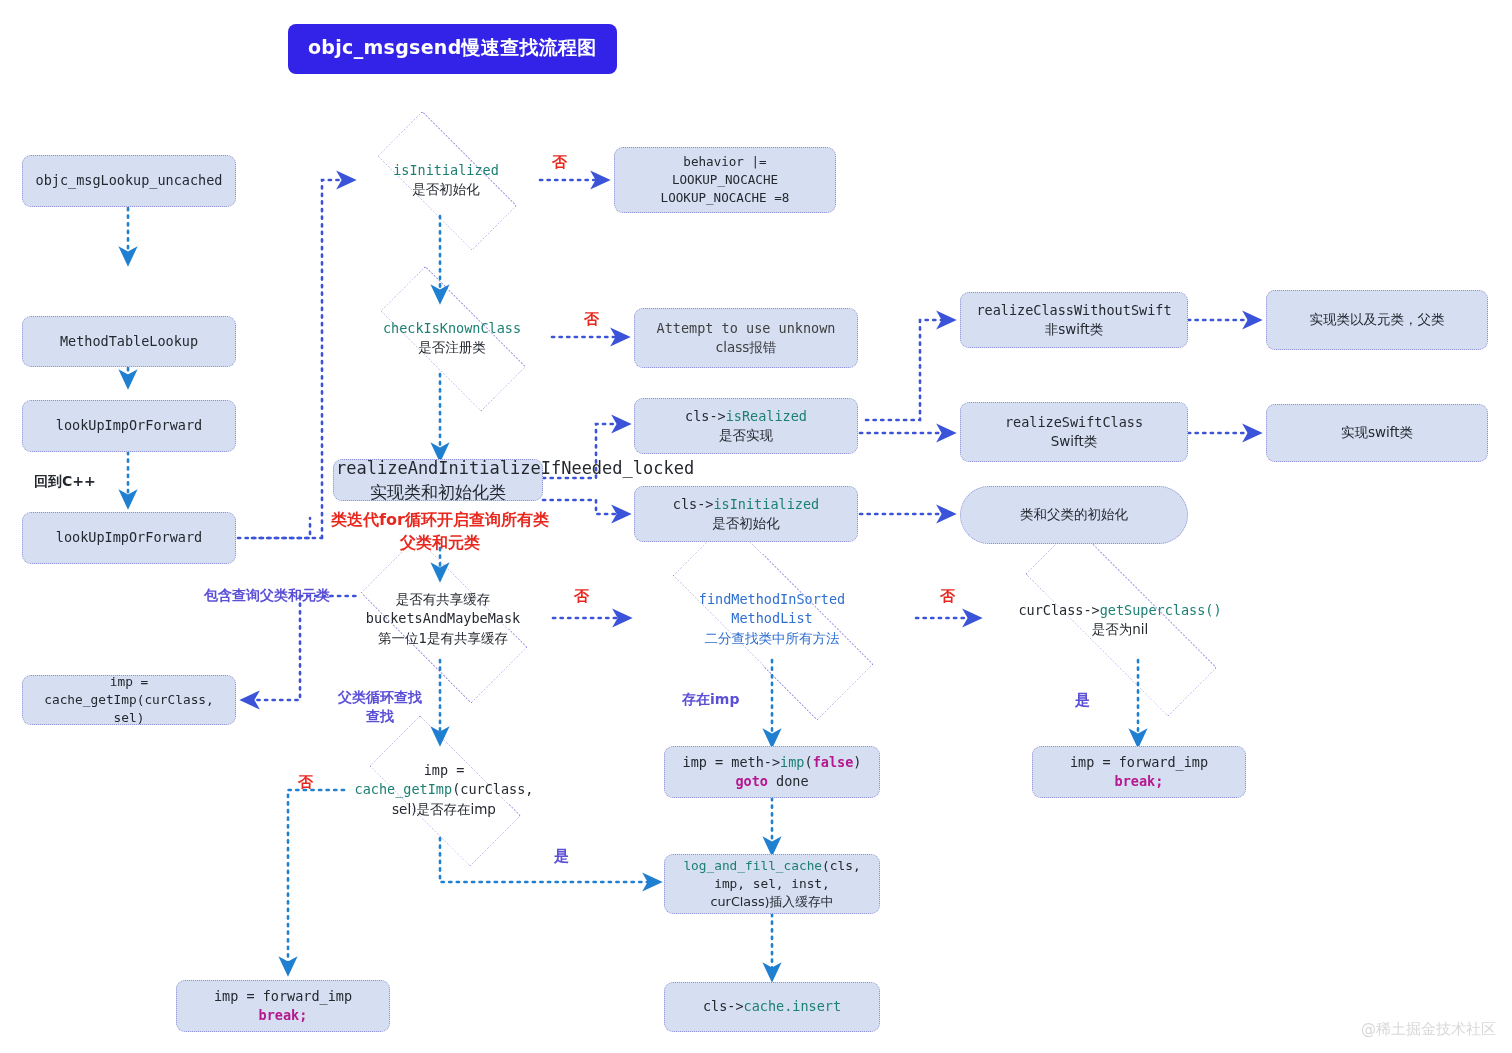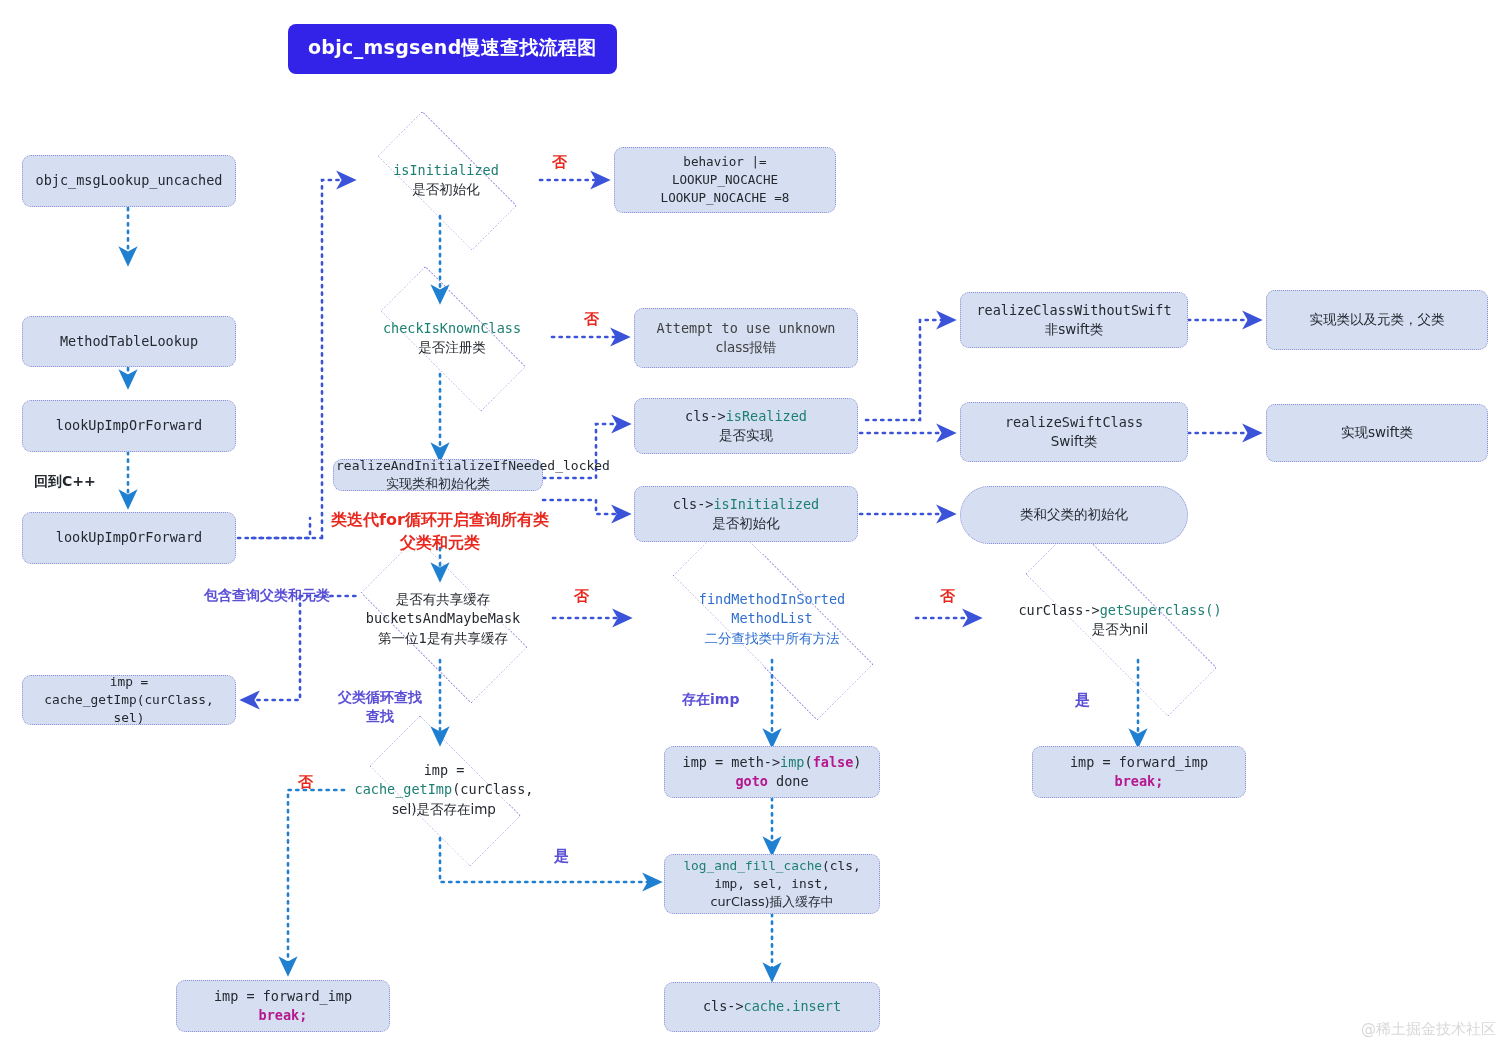--- a/index.html
+++ b/index.html
@@ -277,21 +277,21 @@
   </div>
 
   <div class="node" style="left:1266px;top:290px;width:222px;height:60px;">
     <span class="tx cn">实现类以及元类，父类</span>
   </div>
 
   <div class="node" style="left:1266px;top:404px;width:222px;height:58px;">
     <span class="tx cn">实现swift类</span>
   </div>
 
-  <div class="node" style="left:333px;top:459px;width:210px;height:32px;font-size:13px;padding:2px 2px;">
+  <div class="node" style="left:333px;top:459px;width:210px;height:42px;font-size:17px;padding:2px 2px;">
     <span class="tx" style="white-space:nowrap;">
       <span>realizeAndInitializeIfNeeded_locked</span><br>
       <span class="cn">实现类和初始化类</span>
     </span>
   </div>
 
   <div class="node" style="left:664px;top:746px;width:216px;height:52px;">
     <span class="tx">
       <span class="c-dark">imp = meth-&gt;</span><span class="c-teal">imp</span><span class="c-dark">(</span><span class="c-mag">false</span><span class="c-dark">)</span><br>
       <span class="c-mag">goto</span><span class="c-dark"> done</span>

